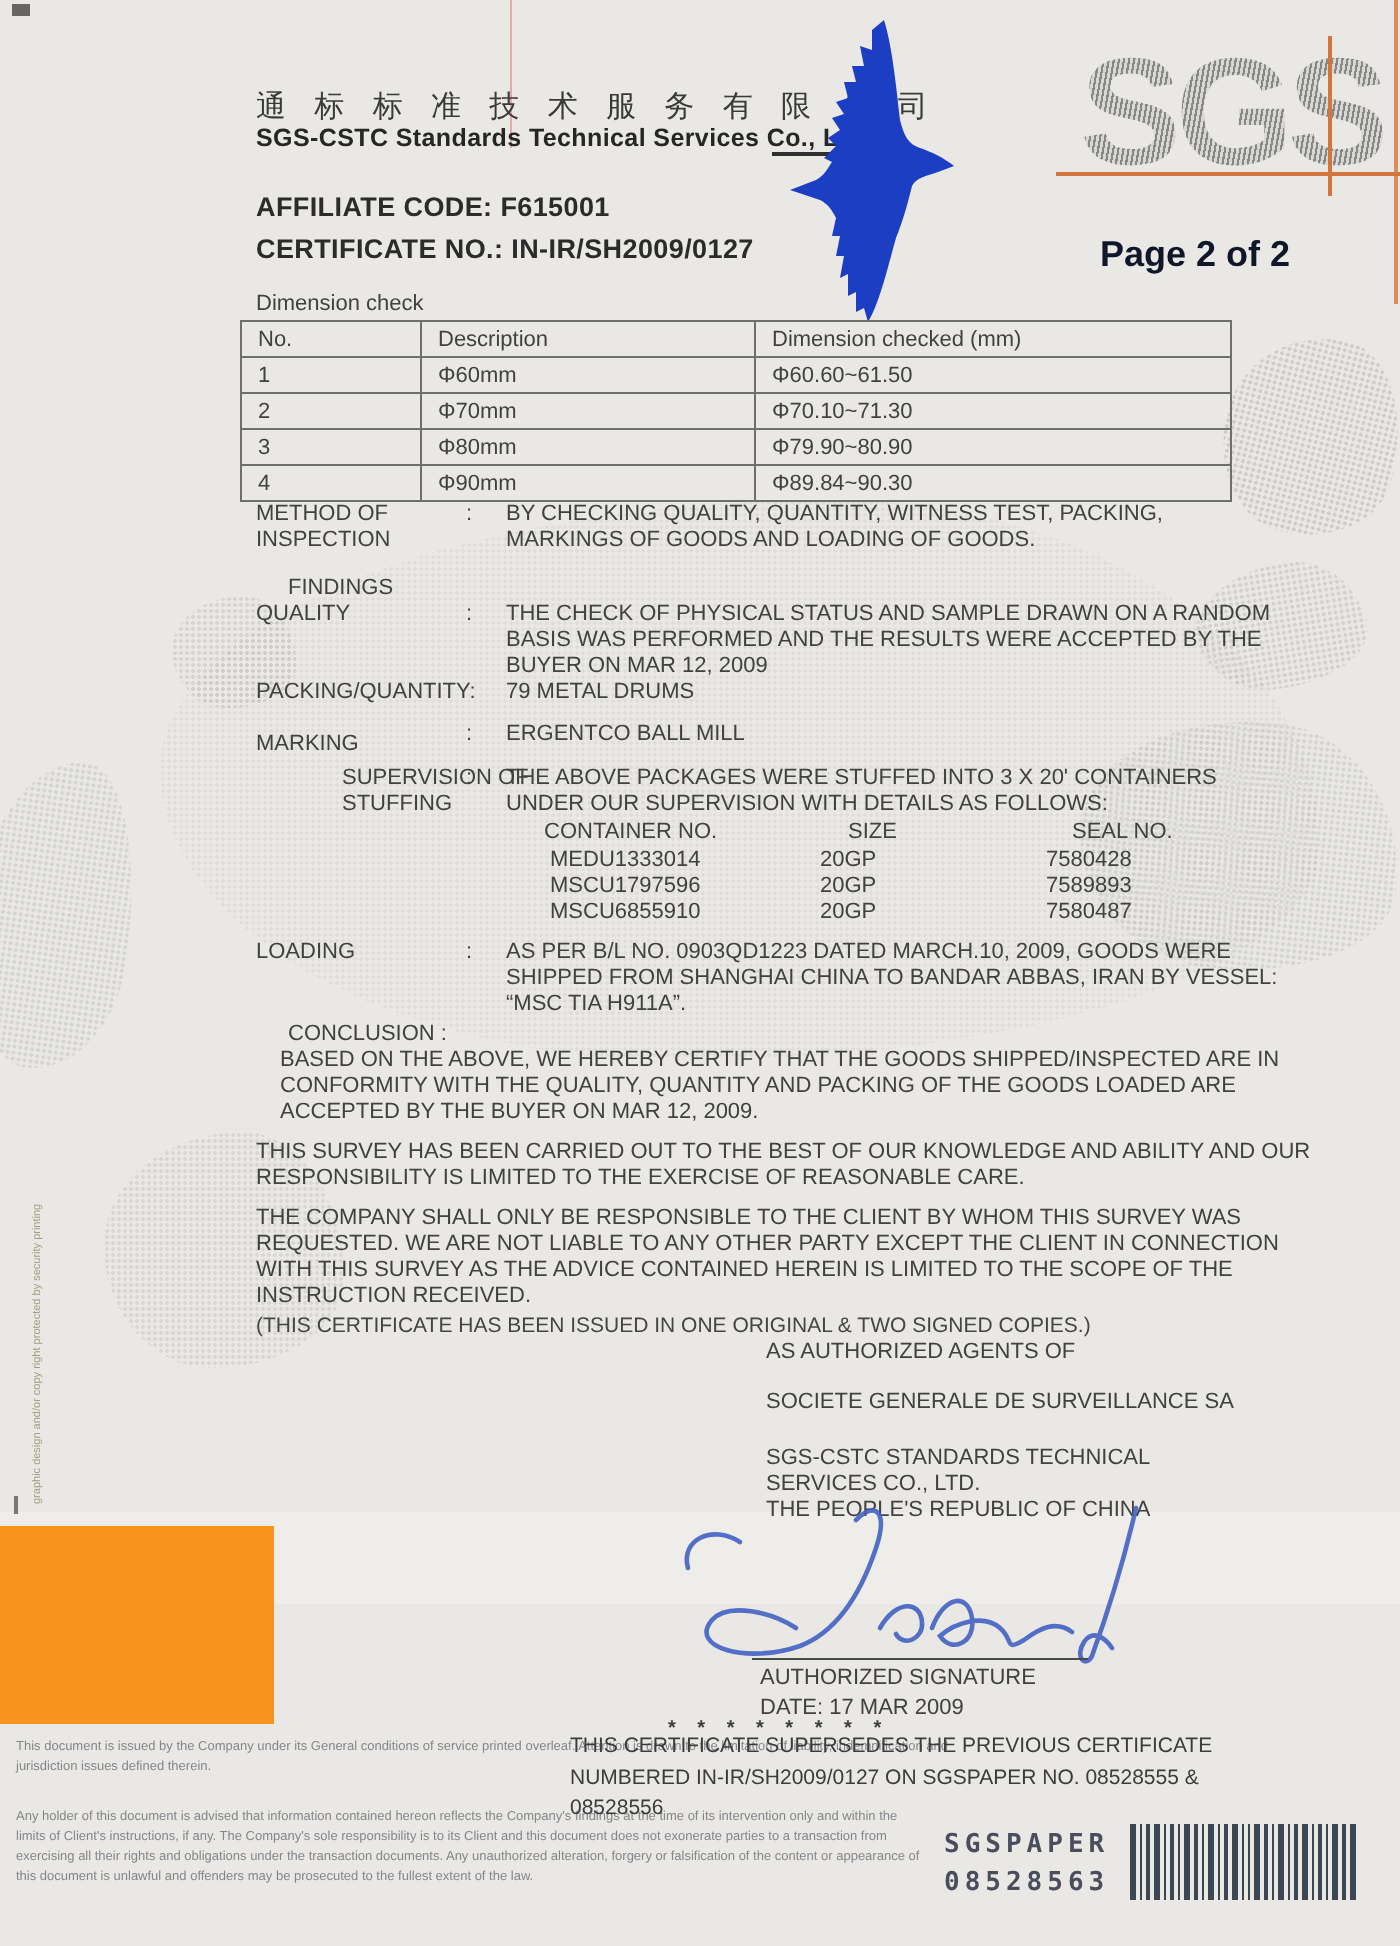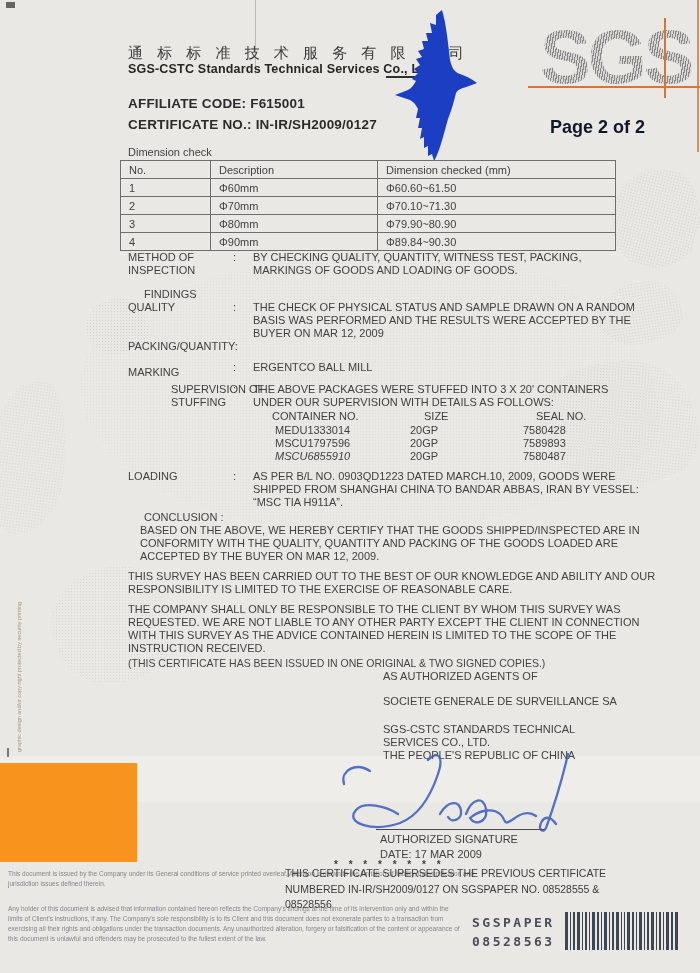--- a/index.html
+++ b/index.html
@@ -132,20 +132,21 @@
   <div class="abs colon" style="left:233px;top:251px;">:</div>
   <div class="abs val" style="left:253px;top:251px;">BY CHECKING QUALITY, QUANTITY, WITNESS TEST, PACKING, MARKINGS OF GOODS AND LOADING OF GOODS.</div>
 
   <div class="abs body-txt u" style="left:128px;top:288px;">FINDINGS</div>
 
   <div class="abs lbl" style="left:128px;top:301px;">QUALITY</div>
   <div class="abs colon" style="left:233px;top:301px;">:</div>
   <div class="abs val" style="left:253px;top:301px;">THE CHECK OF PHYSICAL STATUS AND SAMPLE DRAWN ON A RANDOM BASIS WAS PERFORMED AND THE RESULTS WERE ACCEPTED BY THE BUYER ON MAR 12, 2009</div>
 
   <div class="abs lbl" style="left:128px;top:340px;width:125px;">PACKING/QUANTITY:</div>
+  <div class="abs val" style="left:253px;top:340px;">79 METAL DRUMS</div>
 
   <div class="abs lbl" style="left:128px;top:366px;">MARKING</div>
   <div class="abs colon" style="left:233px;top:361px;">:</div>
   <div class="abs val" style="left:253px;top:361px;">ERGENTCO BALL MILL</div>
 
   <div class="abs lbl" style="left:134px;top:383px;margin-left:37px;">SUPERVISION OF STUFFING</div>
   <div class="abs colon" style="left:233px;top:383px;">:</div>
   <div class="abs val" style="left:253px;top:383px;">THE ABOVE PACKAGES WERE STUFFED INTO 3 X 20' CONTAINERS UNDER OUR SUPERVISION WITH DETAILS AS FOLLOWS:</div>
 
   <div class="abs body-txt u" style="left:256px;top:410px;">CONTAINER NO.</div>
@@ -153,21 +154,21 @@
   <div class="abs body-txt u" style="left:520px;top:410px;">SEAL NO.</div>
 
   <div class="abs body-txt" style="left:275px;top:424px;">MEDU1333014</div>
   <div class="abs body-txt" style="left:410px;top:424px;">20GP</div>
   <div class="abs body-txt" style="left:523px;top:424px;">7580428</div>
 
   <div class="abs body-txt" style="left:275px;top:437px;">MSCU1797596</div>
   <div class="abs body-txt" style="left:410px;top:437px;">20GP</div>
   <div class="abs body-txt" style="left:523px;top:437px;">7589893</div>
 
-  <div class="abs body-txt" style="left:275px;top:450px;font-style:italic;">MSCU6855910</div>
+  <div class="abs body-txt" style="left:275px;top:450px;">MSCU6855910</div>
   <div class="abs body-txt" style="left:410px;top:450px;">20GP</div>
   <div class="abs body-txt" style="left:523px;top:450px;">7580487</div>
 
   <div class="abs lbl" style="left:128px;top:470px;">LOADING</div>
   <div class="abs colon" style="left:233px;top:470px;">:</div>
   <div class="abs val" style="left:253px;top:470px;width:405px;">AS PER B/L NO. 0903QD1223 DATED MARCH.10, 2009, GOODS WERE SHIPPED FROM SHANGHAI CHINA TO BANDAR ABBAS, IRAN BY VESSEL: “MSC TIA H911A”.</div>
 
   <div class="abs body-txt u" style="left:128px;top:511px;">CONCLUSION :</div>
   <div class="abs body-txt" style="left:140px;top:524px;width:528px;">BASED ON THE ABOVE, WE HEREBY CERTIFY THAT THE GOODS SHIPPED/INSPECTED ARE IN CONFORMITY WITH THE QUALITY, QUANTITY AND PACKING OF THE GOODS LOADED ARE ACCEPTED BY THE BUYER ON MAR 12, 2009.</div>
 

